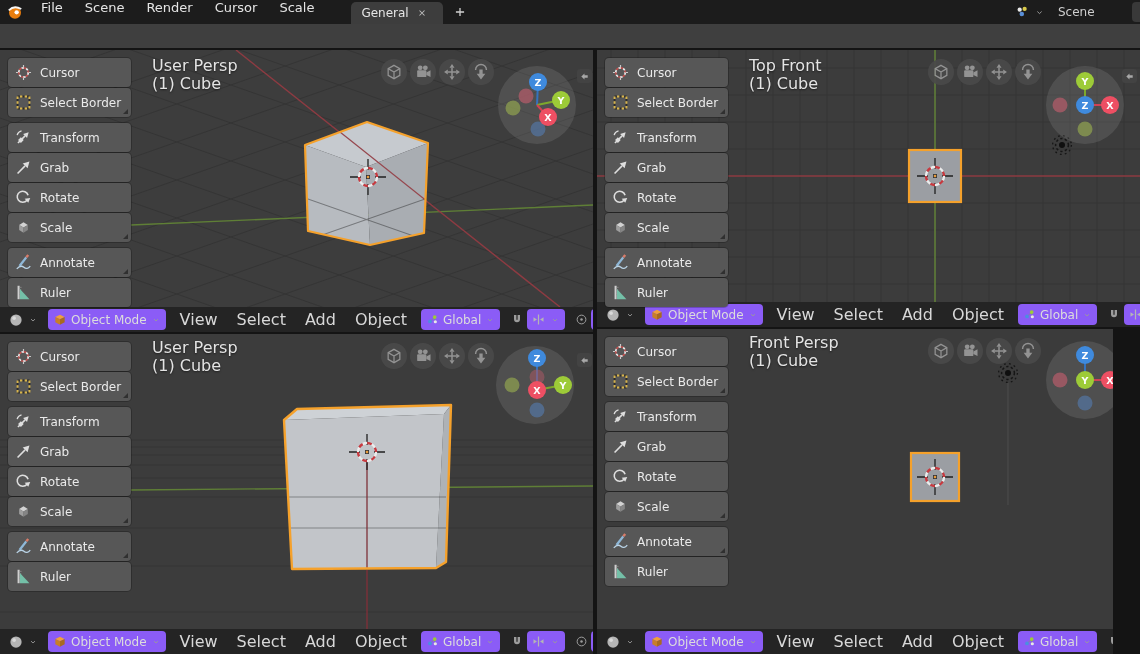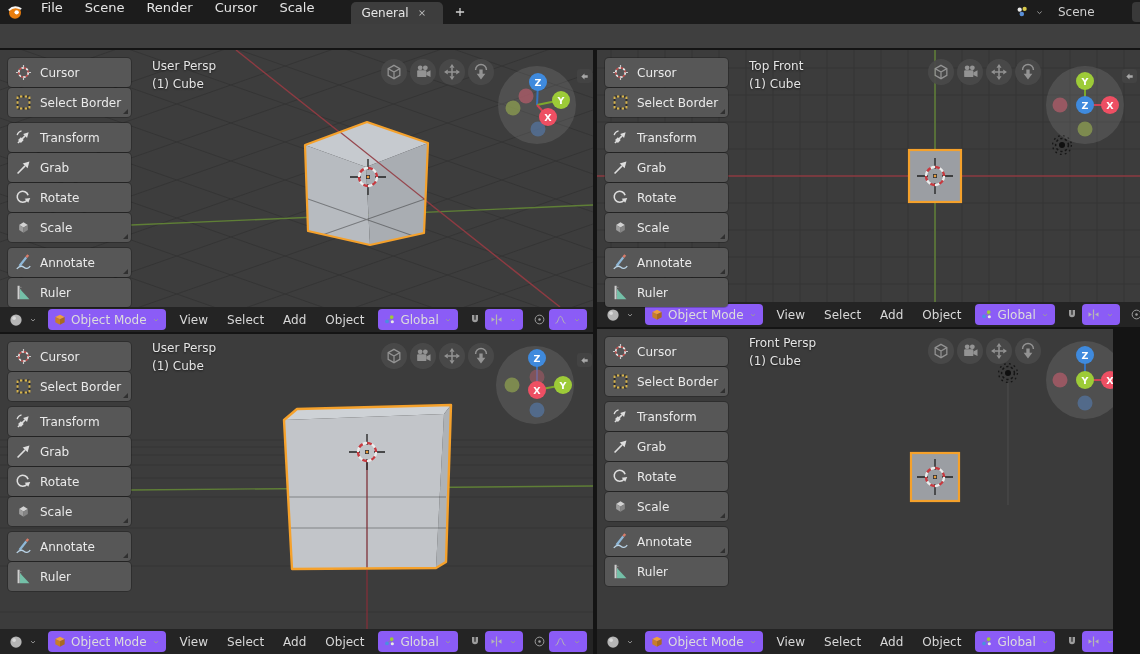--- a/index.html
+++ b/index.html
@@ -20,29 +20,29 @@
   .topbar-right{margin-left:auto;display:flex;align-items:center;gap:4px;padding-right:4px;}
   .scene-sel{display:flex;align-items:center;gap:2px;}
   .scene-name{color:#cfcfcf;font-size:12px;padding:0 8px;min-width:70px;}
   .edge-cut{position:absolute;right:0;top:2px;width:8px;height:20px;overflow:hidden;}
   .edge-cut .c{width:20px;height:20px;border-radius:4px;background:#393939;}
   
   .strip{position:absolute;left:0;top:24px;width:1140px;height:24px;background:#3f3f3f;}
   
   .viewport{position:absolute;background:#3c3c3c;overflow:hidden;}
   .scene{position:absolute;left:0;top:0;}
-  .vp-info{position:absolute;left:152px;top:7px;color:#e4e4e4;font-size:12px;line-height:18px;
+  .vp-info{position:absolute;left:152px;top:7px;color:#e4e4e4;font-size:16px;line-height:18px;
     text-shadow:0 1px 2px rgba(0,0,0,.55);pointer-events:none;}
   
   .vp-header{position:absolute;left:0;right:0;bottom:0;height:25px;background:#242424;
     display:flex;align-items:center;gap:9px;padding:0 7px;overflow:hidden;white-space:nowrap;}
   .hgrp{display:flex;align-items:center;gap:2px;flex:none;}
   .pill{display:flex;align-items:center;gap:3px;background:#8b5cf6;border-radius:4px;
     padding:2px 4px;height:17px;flex:none;}
-  .hmenu{color:#d8d8d8;font-size:12px;padding:0 5px;flex:none;}
+  .hmenu{color:#d8d8d8;font-size:16px;padding:0 5px;flex:none;}
   .hlabel{color:#dcdcdc;font-size:12px;}
   
   .toolbar{position:absolute;left:8px;top:8px;width:123px;display:flex;flex-direction:column;z-index:5;}
   .tool-btn{height:29px;margin-bottom:1px;background:#575757;border-radius:4px;
     display:flex;align-items:center;gap:7px;padding-left:6px;position:relative;
     box-shadow:0 0 0 1px rgba(0,0,0,.22);}
   .tool-btn .lbl{color:#eaeaea;font-size:12px;}
   .ggap{height:5px;flex:none;}
   .subtri{position:absolute;right:3px;bottom:3px;width:0;height:0;
     border-left:5px solid transparent;border-bottom:5px solid #303030;}

